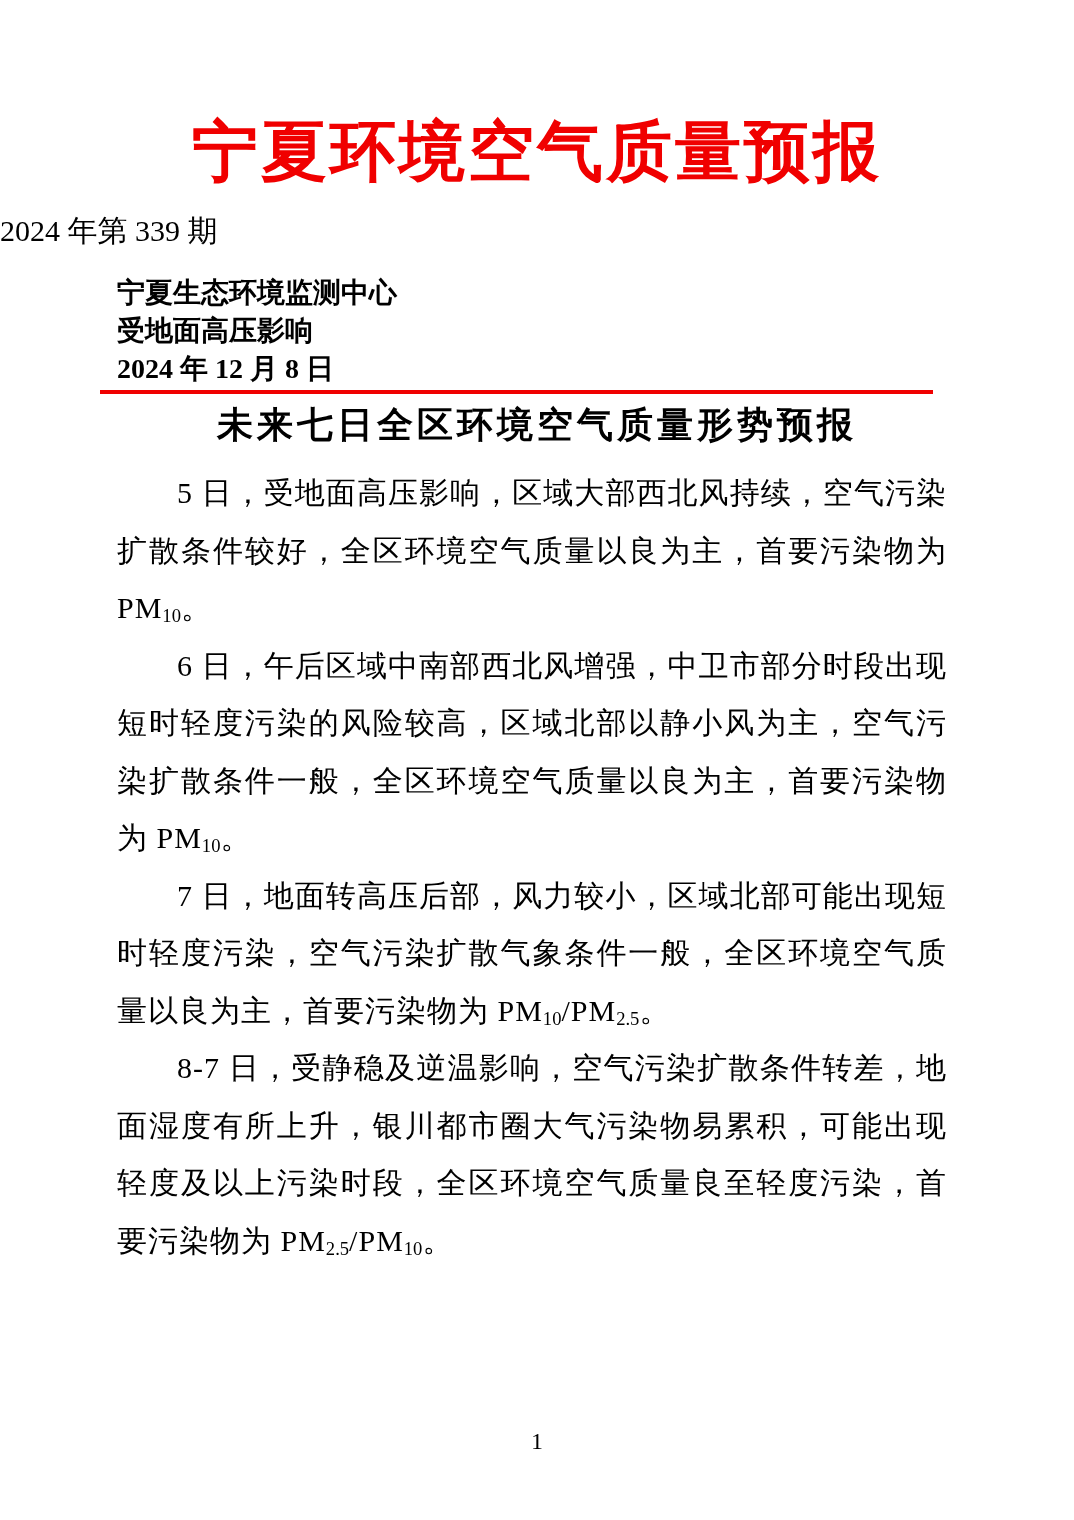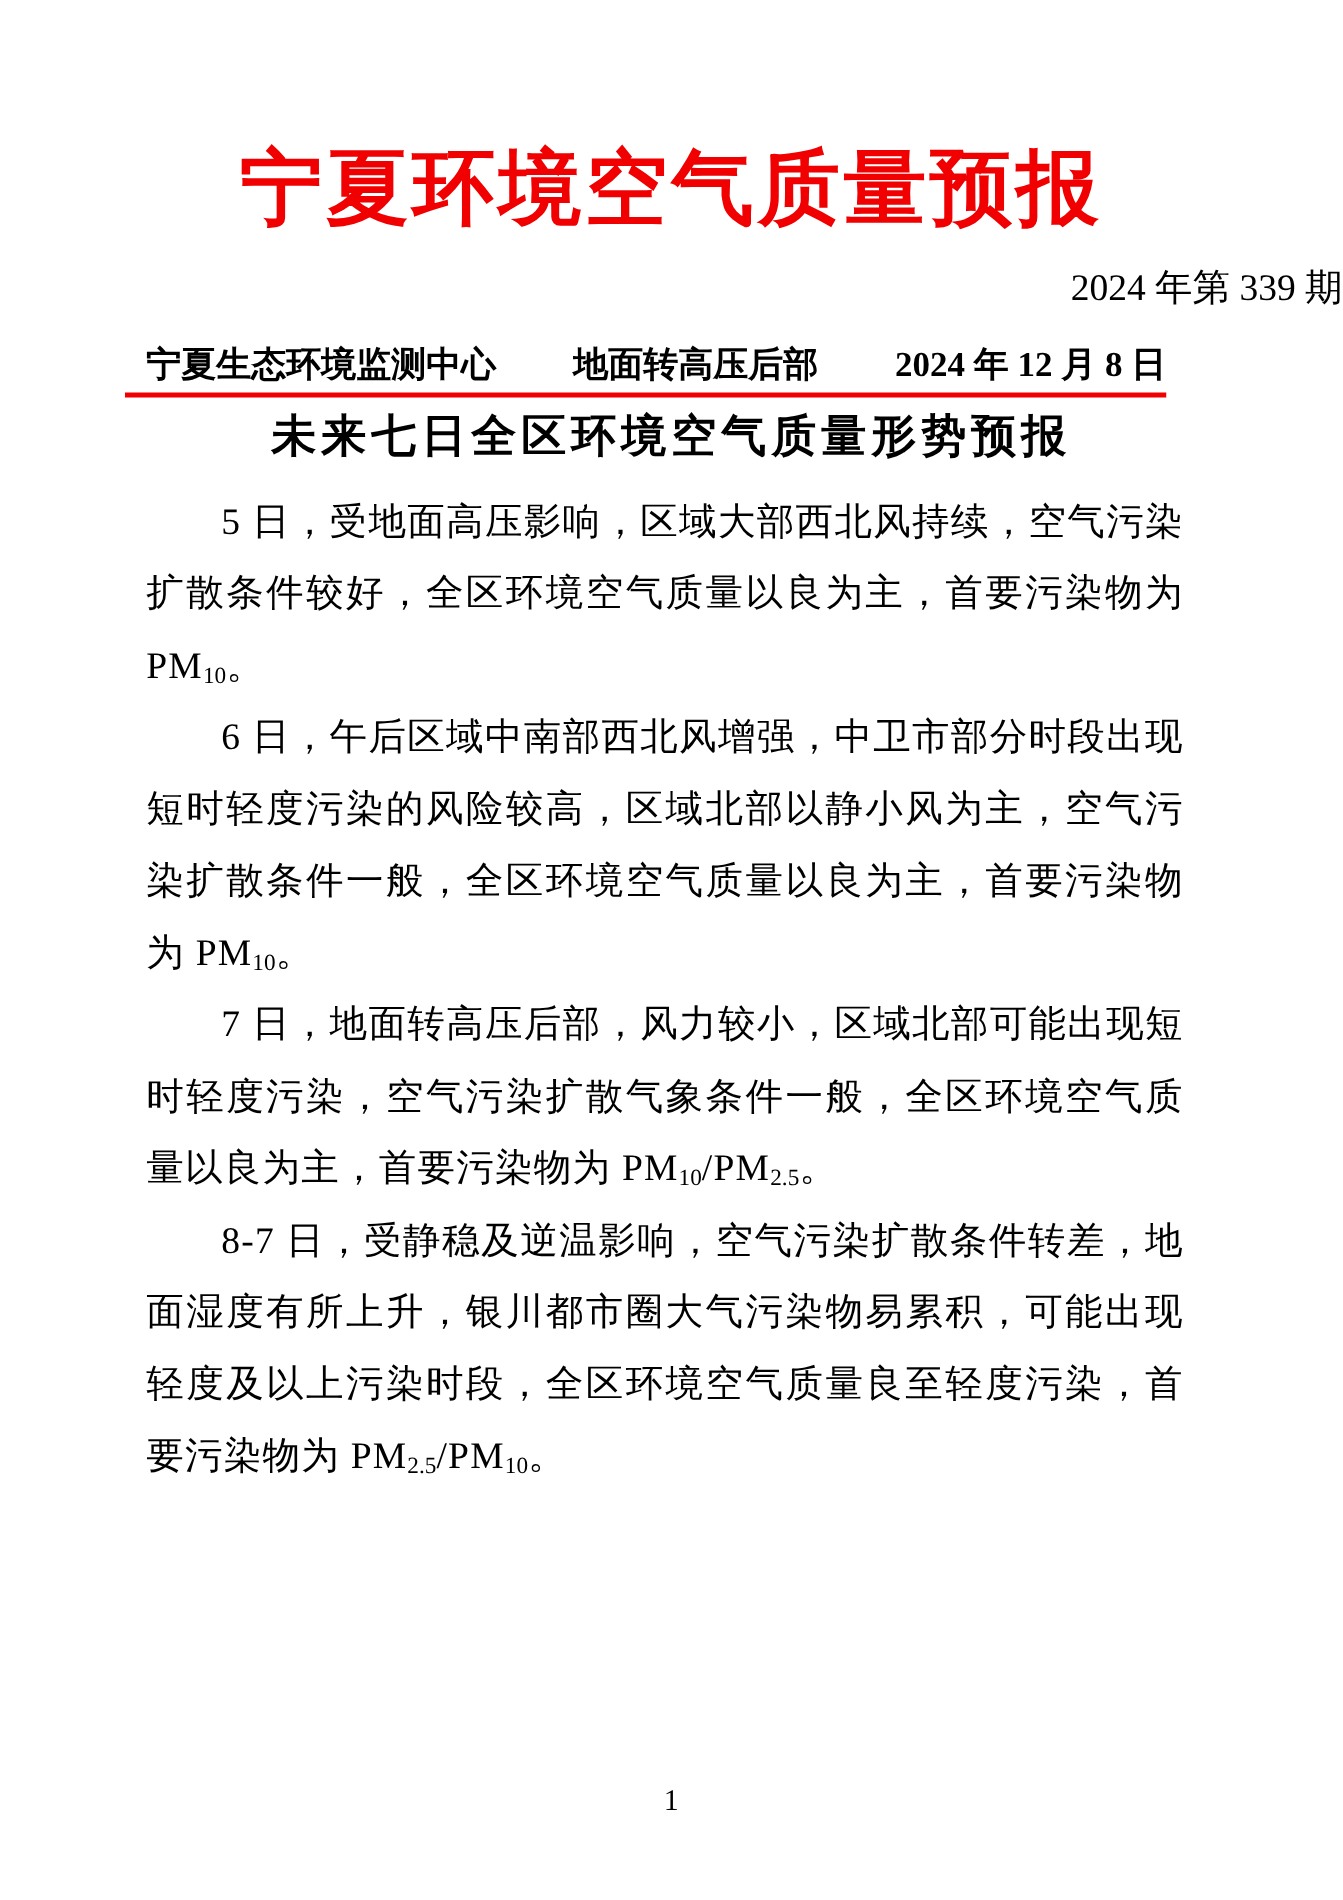--- a/index.html
+++ b/index.html
@@ -20,33 +20,34 @@
     margin-top: 112px;
     text-align: center;
     font-size: 66px;
     line-height: 1.2;
     font-weight: 900;
     letter-spacing: 3px;
     color: #f00000;
   }
   .issue {
     margin-top: 20px;
-    text-align: right;
+    text-align: left;
     font-size: 30px;
     line-height: 1.3;
     font-weight: 400;
   }
   .masthead {
     margin: 24px 141px 0 117px;
     display: flex;
-    justify-content: space-between;
+    justify-content: center;
     align-items: baseline;
     font-size: 28px;
     line-height: 1.35;
     font-weight: 700;
+    flex-direction: column;
   }
   .red-rule {
     margin: 2px 141px 0 100px;
     border-top: 4px solid #f00000;
   }
   .section-heading {
     margin-top: 8px;
     text-align: center;
     font-size: 36px;
     line-height: 1.3;
@@ -86,21 +87,21 @@
 <body>
 
 <div class="page">
 
   <h1 class="doc-title">宁夏环境空气质量预报</h1>
 
   <div class="issue">2024 年第 339 期</div>
 
   <div class="masthead">
     <span>宁夏生态环境监测中心</span>
-    <span>地面转高压后部</span>
+    <span>受地面高压影响</span>
     <span>2024 年 12 月 8 日</span>
   </div>
 
   <div class="red-rule"></div>
 
   <h2 class="section-heading">未来七日全区环境空气质量形势预报</h2>
 
   <div class="body-block">
 
     <p class="body-para"><span>5 日，受地面高压影响，区域大部西北风持续，空气污染扩散条件较好，全区环境空气质量以良为主，首要污染物为 PM</span><sub>10</sub><span>。</span><sub></sub><span></span></p>

